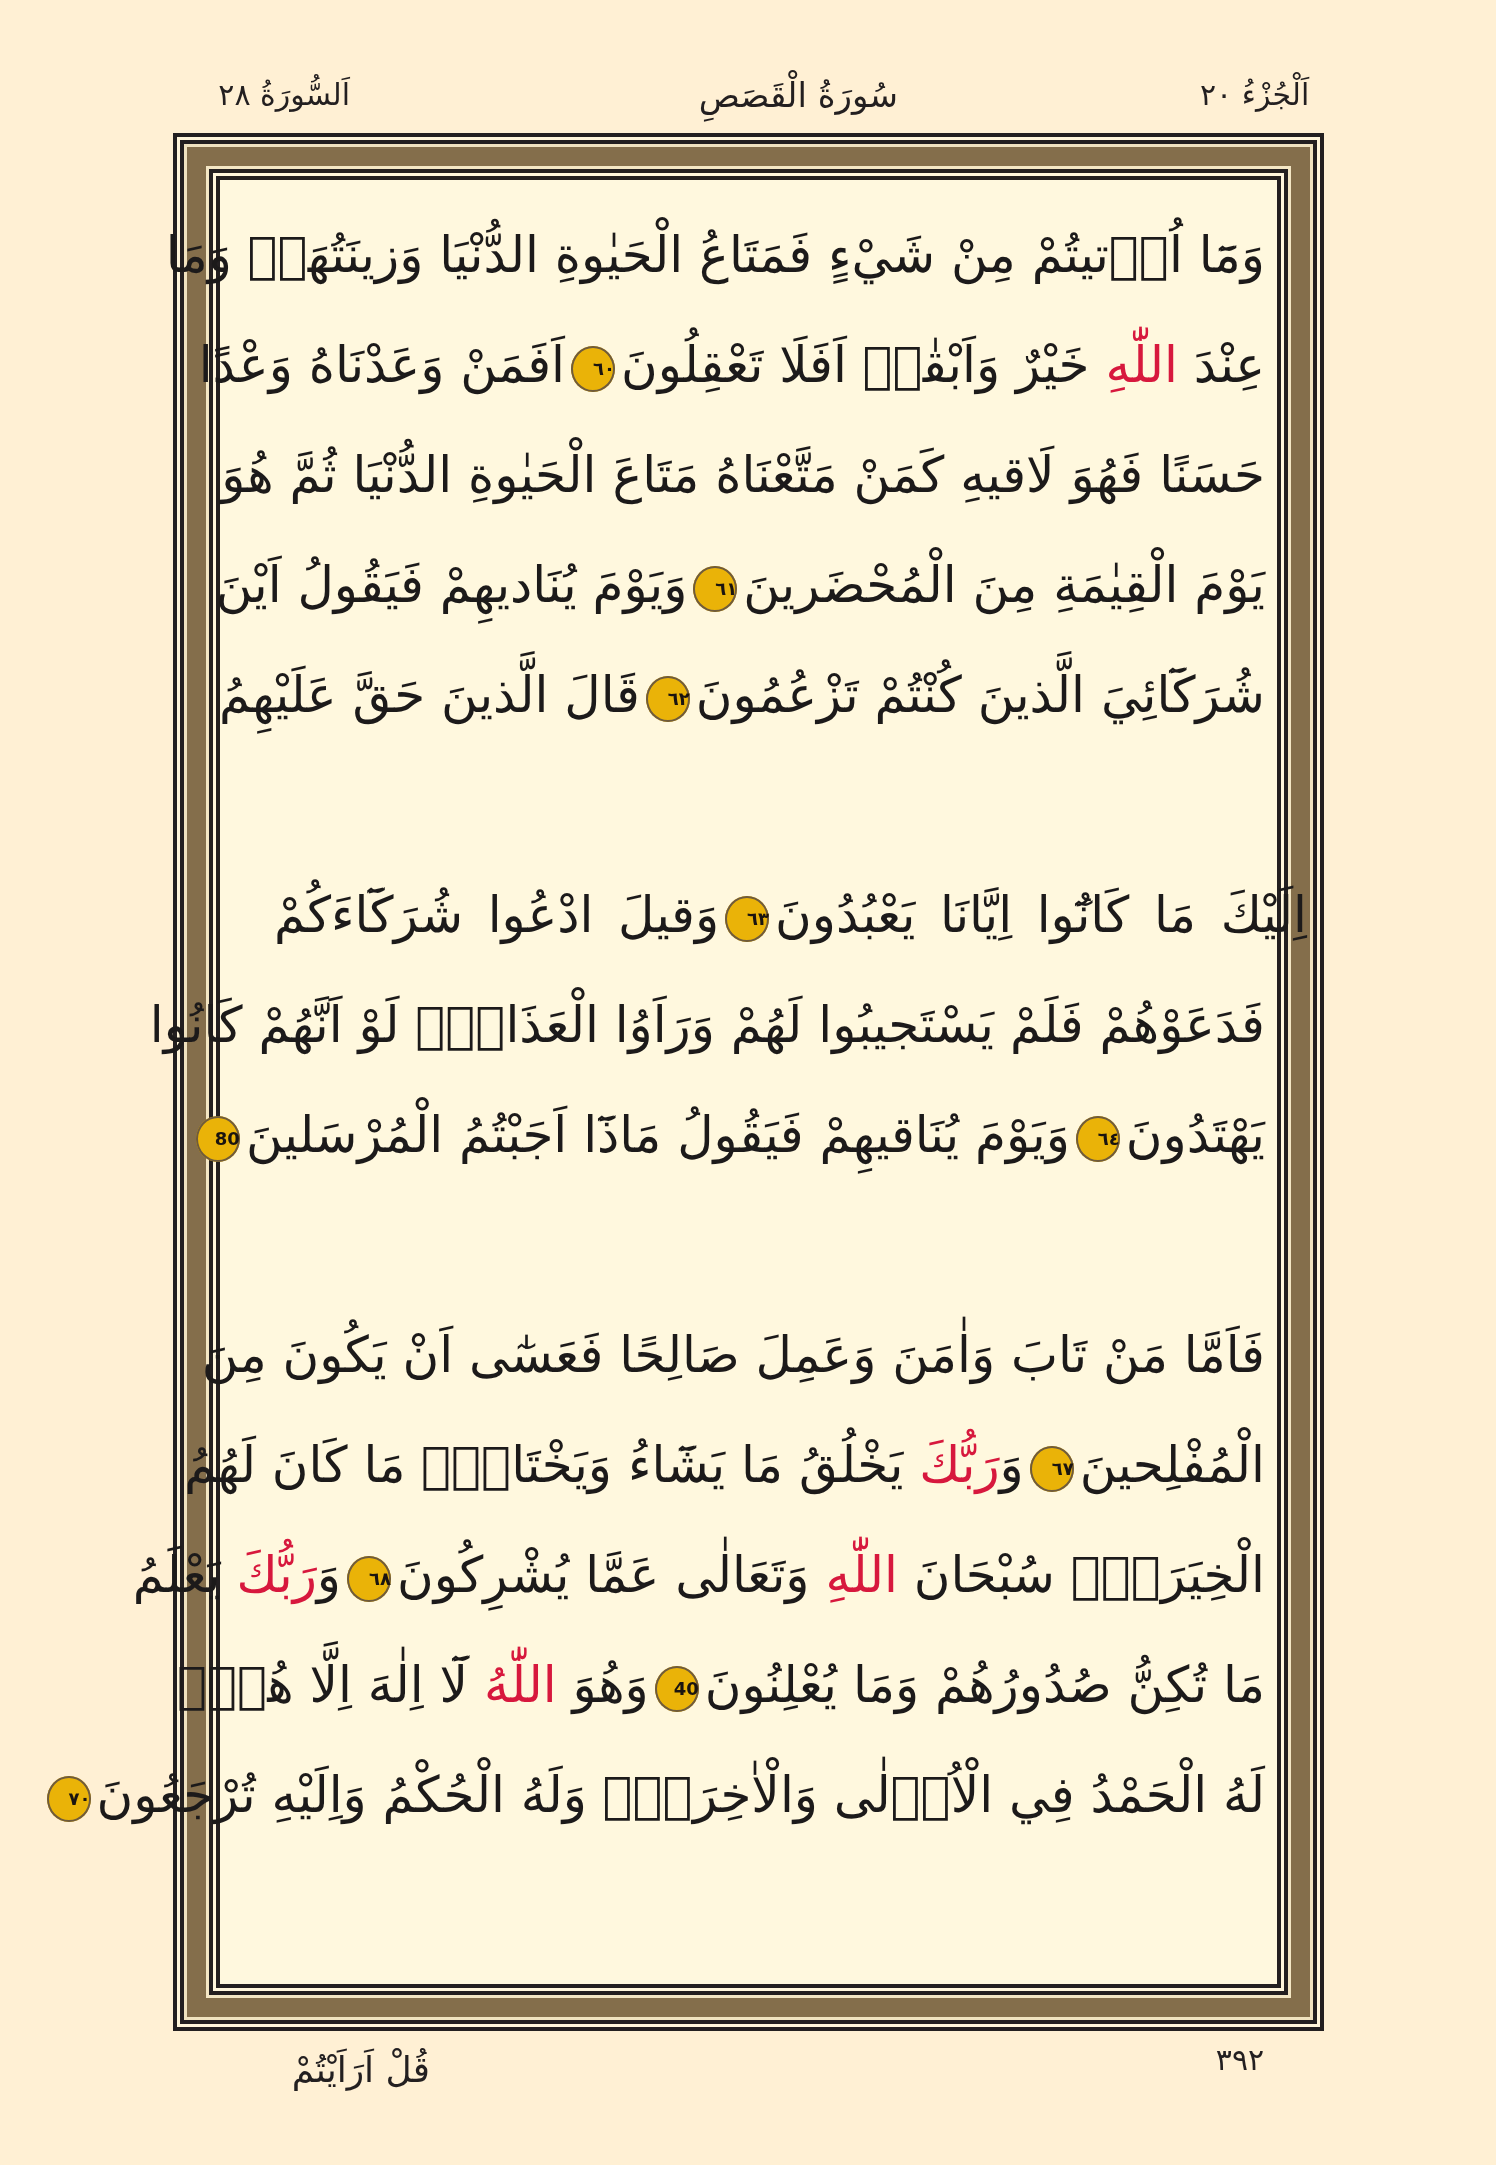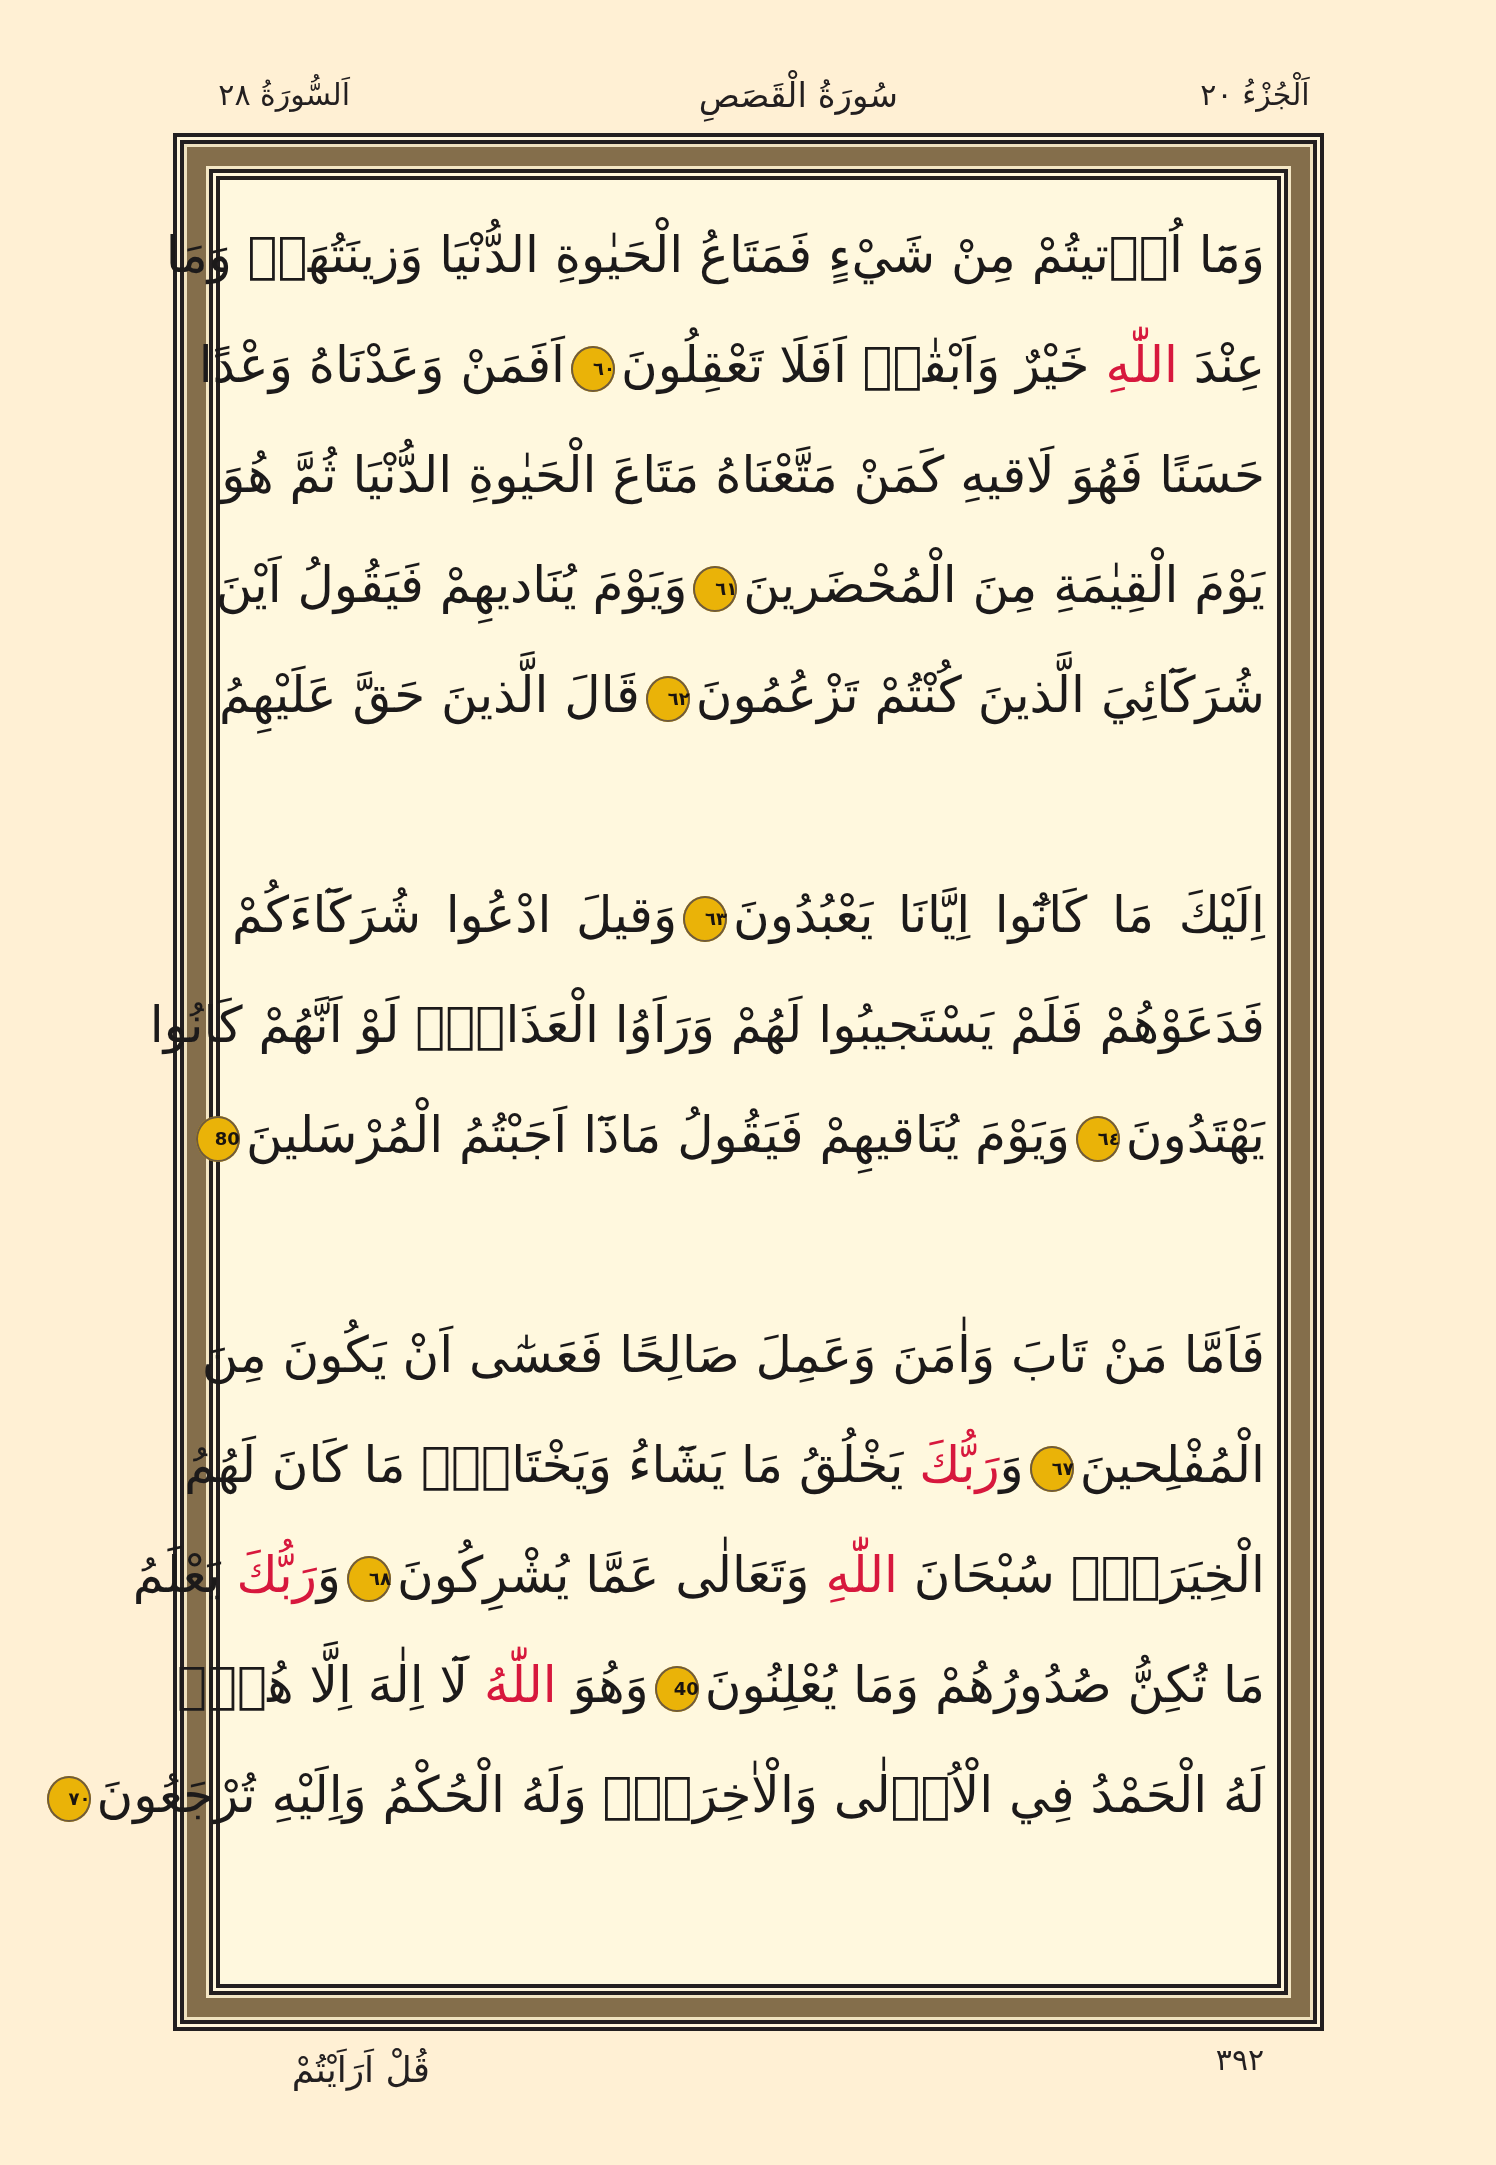--- a/index.html
+++ b/index.html
@@ -18,21 +18,21 @@
     .header-item {
       position: absolute;
       top: 70px;
       height: 50px;
       line-height: 50px;
       font-size: 30px;
       color: #231f20;
       direction: rtl;
       white-space: nowrap;
     }
-    .hdr-juz { left: 1200px; width: 110px; text-align: center; }
+    .hdr-juz { left: 1200px; width: 110px; text-align: left; }
     .hdr-surah-title { left: 598px; width: 300px; font-size: 34px; }
     .hdr-surah-num { left: 200px; width: 150px; }
 
     
     .frame { position: absolute; box-sizing: border-box; }
     .f-outer {
       left: 173px; top: 133px; width: 1151px; height: 1898px;
       border: 4px solid #231f20;
       background: #fff5da;
     }
@@ -138,21 +138,21 @@
   <div class="frame f-inner-light"></div>
   <div class="frame f-inner1"></div>
   <div class="frame f-inner2"></div>
 
   <div class="text-area" id="text-area">
       <div class="line" style="top: 8px;"><span>وَمَٓا اُو۫تيتُمْ مِنْ شَيْءٍ فَمَتَاعُ الْحَيٰوةِ الدُّنْيَا وَزينَتُهَاۚ وَمَا</span></div>
       <div class="line" style="top: 118px;"><span>عِنْدَ </span><span class="red">اللّٰهِ</span><span> خَيْرٌ وَاَبْقٰىۜ اَفَلَا تَعْقِلُونَ</span><span class="ayah-marker">٦٠</span><span>اَفَمَنْ وَعَدْنَاهُ وَعْدًا</span></div>
       <div class="line" style="top: 228px;"><span>حَسَنًا فَهُوَ لَاقيهِ كَمَنْ مَتَّعْنَاهُ مَتَاعَ الْحَيٰوةِ الدُّنْيَا ثُمَّ هُوَ</span></div>
       <div class="line" style="top: 338px;"><span>يَوْمَ الْقِيٰمَةِ مِنَ الْمُحْضَرينَ</span><span class="ayah-marker">٦١</span><span>وَيَوْمَ يُنَاديهِمْ فَيَقُولُ اَيْنَ</span></div>
       <div class="line" style="top: 448px;"><span>شُرَكَٓائِيَ الَّذينَ كُنْتُمْ تَزْعُمُونَ</span><span class="ayah-marker">٦٢</span><span>قَالَ الَّذينَ حَقَّ عَلَيْهِمُ</span></div>
-      <div class="line" style="top: 668px;"><span>اِلَيْكَ مَا كَانُٓوا اِيَّانَا يَعْبُدُونَ</span><span class="ayah-marker">٦٣</span><span>وَقيلَ ادْعُوا شُرَكَٓاءَكُمْ</span></div>
+      <div class="line" style="top: 668px; margin-left: 42px;"><span>اِلَيْكَ مَا كَانُٓوا اِيَّانَا يَعْبُدُونَ</span><span class="ayah-marker">٦٣</span><span>وَقيلَ ادْعُوا شُرَكَٓاءَكُمْ</span></div>
       <div class="line" style="top: 778px;"><span>فَدَعَوْهُمْ فَلَمْ يَسْتَجيبُوا لَهُمْ وَرَاَوُا الْعَذَابَۚ لَوْ اَنَّهُمْ كَانُوا</span></div>
       <div class="line" style="top: 888px;"><span>يَهْتَدُونَ</span><span class="ayah-marker">٦٤</span><span>وَيَوْمَ يُنَاقيهِمْ فَيَقُولُ مَاذَٓا اَجَبْتُمُ الْمُرْسَلينَ</span><span class="ayah-marker">80</span></div>
       <div class="line" style="top: 1108px;"><span>فَاَمَّا مَنْ تَابَ وَاٰمَنَ وَعَمِلَ صَالِحًا فَعَسٰٓى اَنْ يَكُونَ مِنَ</span></div>
       <div class="line" style="top: 1218px;"><span>الْمُفْلِحينَ</span><span class="ayah-marker">٦٧</span><span>وَ</span><span class="red">رَبُّكَ</span><span> يَخْلُقُ مَا يَشَٓاءُ وَيَخْتَارُۜ مَا كَانَ لَهُمُ</span></div>
       <div class="line" style="top: 1328px;"><span>الْخِيَرَةُۜ سُبْحَانَ </span><span class="red">اللّٰهِ</span><span> وَتَعَالٰى عَمَّا يُشْرِكُونَ</span><span class="ayah-marker">٦٨</span><span>وَ</span><span class="red">رَبُّكَ</span><span> يَعْلَمُ</span></div>
       <div class="line" style="top: 1438px;"><span>مَا تُكِنُّ صُدُورُهُمْ وَمَا يُعْلِنُونَ</span><span class="ayah-marker">40</span><span>وَهُوَ </span><span class="red">اللّٰهُ</span><span> لَٓا اِلٰهَ اِلَّا هُوَۜ</span></div>
       <div class="line" style="top: 1548px;"><span>لَهُ الْحَمْدُ فِي الْاُو۫لٰى وَالْاٰخِرَةِۘ وَلَهُ الْحُكْمُ وَاِلَيْهِ تُرْجَعُونَ</span><span class="ayah-marker">٧٠</span></div>
     </div>
 
   <div class="footer-catchword">قُلْ اَرَاَيْتُمْ</div>

